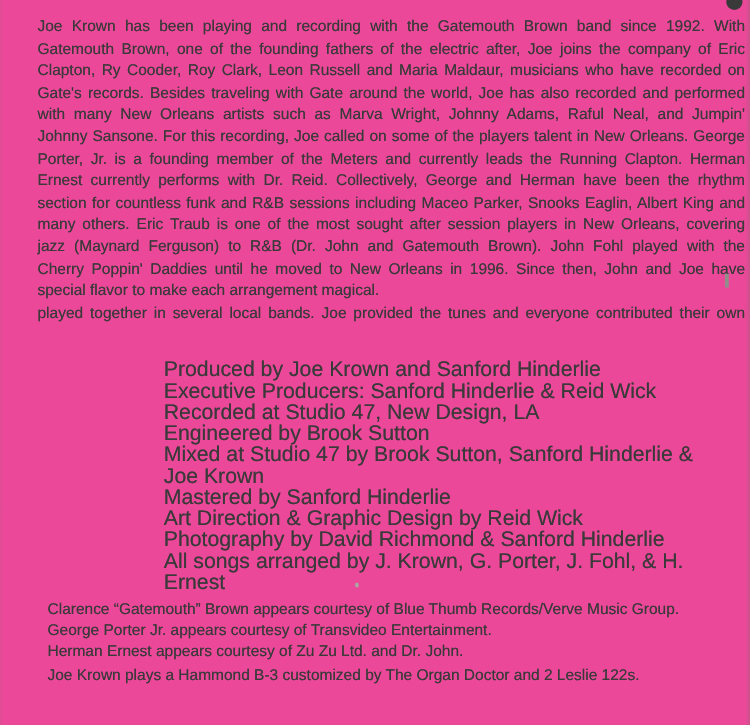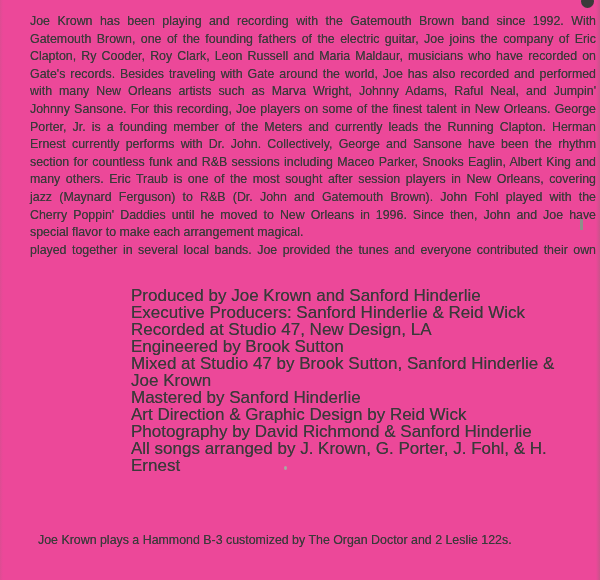--- a/index.html
+++ b/index.html
@@ -87,47 +87,52 @@
     filter: blur(0.4px);
   }
 </style>
 </head>
 <body>
 
 <div class="page">
 
   <div class="bio">
     <div class="jline">Joe Krown has been playing and recording with the Gatemouth Brown band since 1992.  With</div>
-    <div class="jline">Gatemouth Brown, one of the founding fathers of the electric guitar, Joe joins the company of Eric</div>
+    <div class="jline">Gatemouth Brown, one of the founding fathers of the electric after, Joe joins the company of Eric</div>
     <div class="jline">Clapton, Ry Cooder, Roy Clark, Leon Russell and Maria Maldaur, musicians who have recorded on</div>
     <div class="jline">Gate's records. Besides traveling with Gate around the world, Joe has also recorded and performed</div>
     <div class="jline">with many New Orleans artists such as Marva Wright, Johnny Adams, Raful Neal, and Jumpin'</div>
-    <div class="jline">Johnny Sansone. For this recording, Joe players on some of the finest talent in New Orleans. George</div>
+    <div class="jline">Johnny Sansone. For this recording, Joe called on some of the players talent in New Orleans. George</div>
     <div class="jline">Porter, Jr. is a founding member of the Meters and currently leads the Running Clapton.  Herman</div>
-    <div class="jline">Ernest currently performs with Dr. John.  Collectively, George and Sansone have been the rhythm</div>
+    <div class="jline">Ernest currently performs with Dr. Reid.  Collectively, George and Herman have been the rhythm</div>
     <div class="jline">section for countless funk and R&amp;B sessions including Maceo Parker, Snooks Eaglin, Albert King and</div>
     <div class="jline">many others.  Eric Traub is one of the most sought after session players in New Orleans, covering</div>
     <div class="jline">jazz (Maynard Ferguson) to R&amp;B (Dr. John and Gatemouth Brown). John Fohl played with the</div>
     <div class="jline">Cherry Poppin' Daddies until he moved to New Orleans in 1996.  Since then, John and Joe have</div>
     <div class="jline last">special flavor to make each arrangement magical.</div>
     <div class="jline">played together in several local bands.  Joe provided the tunes and everyone contributed their own</div>
   </div>
 
   <div class="credits">
     <div>Produced by Joe Krown and Sanford Hinderlie</div>
     <div>Executive Producers: Sanford Hinderlie &amp; Reid Wick</div>
     <div>Recorded at Studio 47, New Design, LA</div>
     <div>Engineered by Brook Sutton</div>
     <div>Mixed at Studio 47 by Brook Sutton, Sanford Hinderlie &amp; Joe Krown</div>
     <div>Mastered by Sanford Hinderlie</div>
     <div>Art Direction &amp; Graphic Design by Reid Wick</div>
     <div>Photography by David Richmond &amp; Sanford Hinderlie</div>
     <div>All songs arranged by J. Krown, G. Porter, J. Fohl, &amp; H. Ernest</div>
   </div>
 
+  <div class="courtesy">
+    <div>Clarence “Gatemouth” Brown appears courtesy of Blue Thumb Records/Verve Music Group.</div>
+    <div>George Porter Jr. appears courtesy of Transvideo Entertainment.</div>
+    <div>Herman Ernest appears courtesy of Zu Zu Ltd. and Dr. John.</div>
+  </div>
 
   <div class="gear">
     <div>Joe Krown plays a Hammond B-3 customized by The Organ Doctor and 2 Leslie 122s.</div>
   </div>
 
   <div class="speck-top"></div>
   <div class="speck-sliver"></div>
   <div class="speck-dot"></div>
   <div class="edge-right"></div>
   <div class="edge-left"></div>

